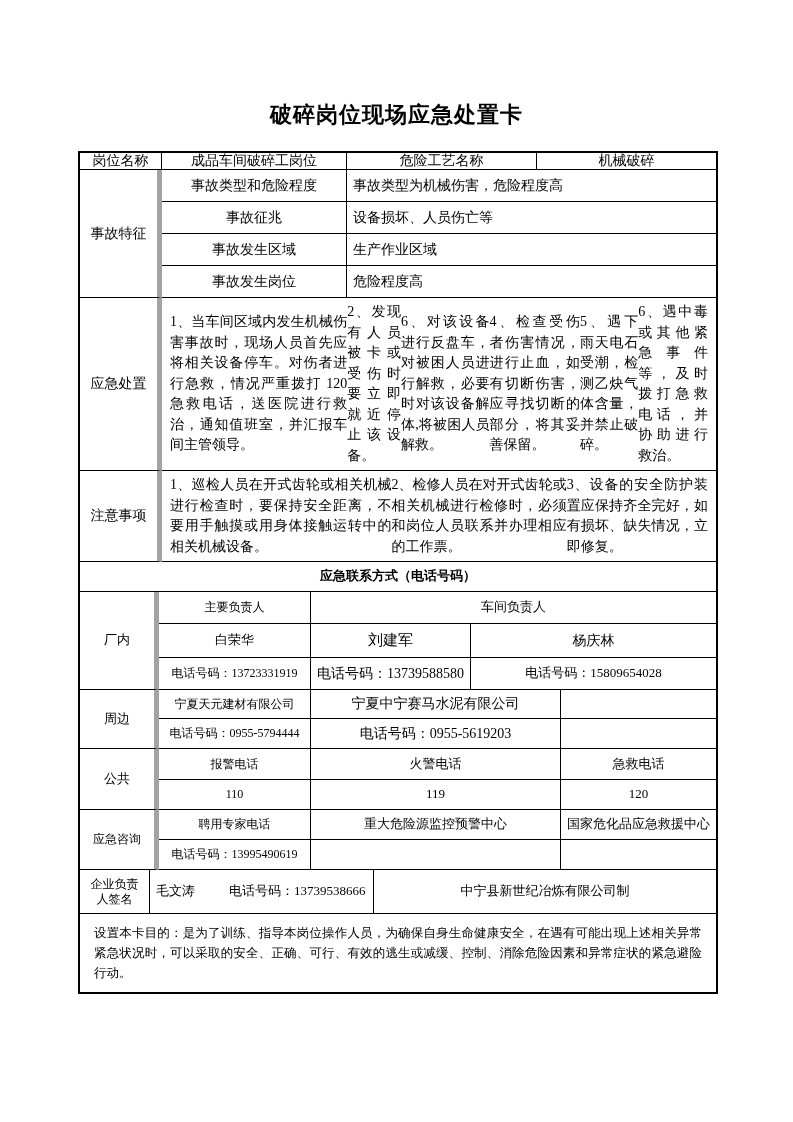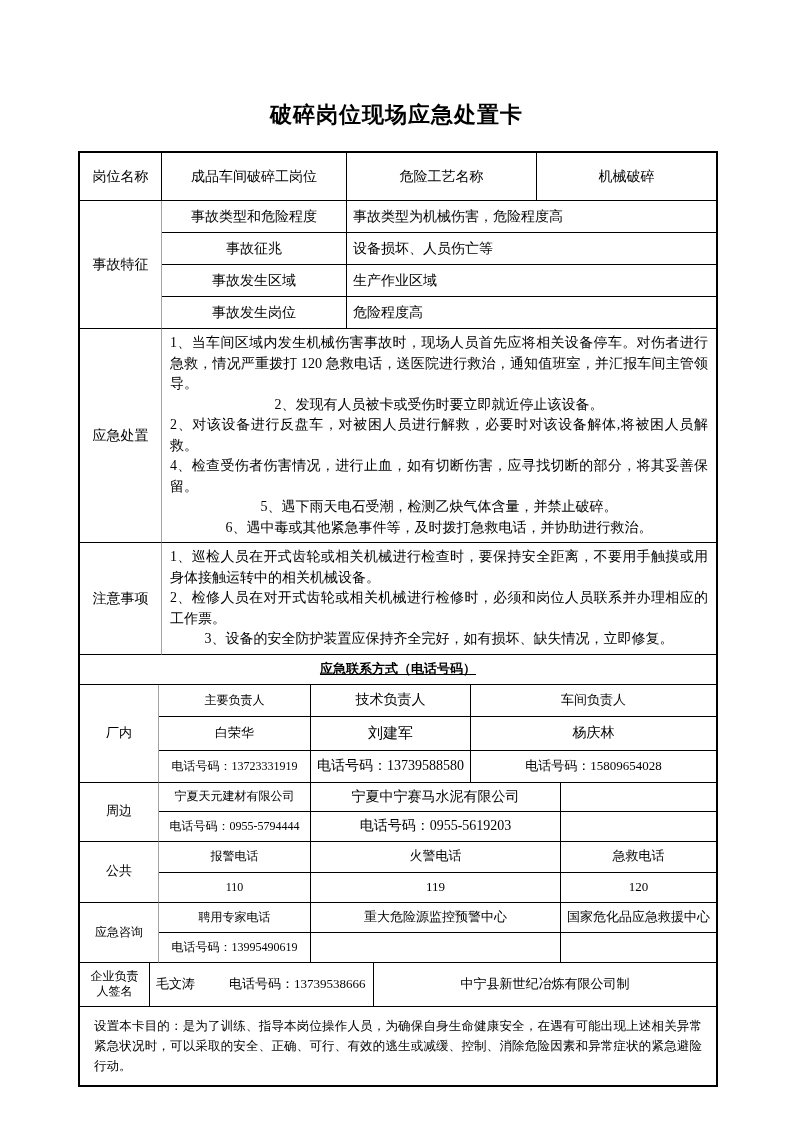--- a/index.html
+++ b/index.html
@@ -23,21 +23,21 @@
     box-sizing:border-box;
     border:2px solid #000;
     font-size:14px;
     line-height:1.25;
   }
   .sec { display:flex; }
   .lab {
     flex-shrink:0;
     display:flex; align-items:center; justify-content:center;
     text-align:center;
-    border-right:1px solid #a3a3a3; border-bottom:1px solid #000;
+    border-right:5px solid #a3a3a3; border-bottom:1px solid #000;
     box-sizing:border-box;
     padding:2px;
   }
   .bd { flex:1; display:flex; flex-direction:column; min-width:0; }
   .r { display:flex; }
   .c {
     display:flex; align-items:center; justify-content:center;
     text-align:center;
     border-right:1px solid #000; border-bottom:1px solid #000;
     box-sizing:border-box;
@@ -50,34 +50,34 @@
   .grow { flex:1; }
   .w82 { width:82px; flex-shrink:0; }
   .w185 { width:185px; flex-shrink:0; }
   .w190 { width:190px; flex-shrink:0; }
   .w63 { width:79px; flex-shrink:0; }
   .w152 { width:152px; flex-shrink:0; }
   .w160 { width:160px; flex-shrink:0; }
   .w250 { width:250px; flex-shrink:0; }
   .w70 { width:70px; flex-shrink:0; }
   .w224 { width:224px; flex-shrink:0; }
-  .h33 { height:48px; } .h32 { height:32px; } .h30 { height:30px; }
+  .h33 { height:17px; } .h32 { height:32px; } .h30 { height:30px; }
   .h31 { height:31px; } .h29 { height:29px; } .h34 { height:34px; }
   .h44 { height:44px; } .h78 { height:78px; }
   .h144 { height:144px; } .h114 { height:114px; }
   .fs12 { font-size:12px; } .fs125 { font-size:12.5px; }
   .fs13 { font-size:13px; } .fs14 { font-size:14px; } .fs15 { font-size:15px; }
-  .bold { font-weight:bold;text-decoration:underline; }
+  .bold { font-weight:bold; }
   .para {
     display:block;
     padding:4px 8px;
     text-align:justify;
   }
   .para .item { line-height:20.5px; }
-  .vcenter { display:flex; flex-direction:column; justify-content:center; }
+  .vcenter { display:flex; flex-direction:row; justify-content:center; }
   .gap30 { margin-left:34px; }
   .remark-text { line-height:20px; text-align:justify; padding:2px 8px; }
 </style>
 </head>
 <body>
 
 <div class="page">
 
   <div class="doc-title">破碎岗位现场应急处置卡</div>
 
@@ -111,21 +111,21 @@
         </div>
       </div>
     </div>
 
     <div class="sec">
       <div class="lab w82">应急处置</div>
       <div class="bd">
         <div class="c grow last h144 para vcenter">
           <div class="item">1、当车间区域内发生机械伤害事故时，现场人员首先应将相关设备停车。对伤者进行急救，情况严重拨打 120 急救电话，送医院进行救治，通知值班室，并汇报车间主管领导。</div>
           <div class="item">2、发现有人员被卡或受伤时要立即就近停止该设备。</div>
-          <div class="item">2、对该设备进行反盘车，对被困人员进行解救，必要时对该设备解体,将被困人员解救。</div>
+          <div class="item">6、对该设备进行反盘车，对被困人员进行解救，必要时对该设备解体,将被困人员解救。</div>
           <div class="item">4、检查受伤者伤害情况，进行止血，如有切断伤害，应寻找切断的部分，将其妥善保留。</div>
           <div class="item">5、遇下雨天电石受潮，检测乙炔气体含量，并禁止破碎。</div>
           <div class="item">6、遇中毒或其他紧急事件等，及时拨打急救电话，并协助进行救治。</div>
         </div>
       </div>
     </div>
 
     <div class="sec">
       <div class="lab w82">注意事项</div>
       <div class="bd">
@@ -139,21 +139,20 @@
 
     <div class="r h30">
       <div class="c grow last bold fs13">应急联系方式（电话号码）</div>
     </div>
 
     <div class="sec">
       <div class="lab w63 fs13">厂内</div>
       <div class="bd">
         <div class="r h32">
           <div class="c w152 fs12">主要负责人</div>
-          <div class="c w160 fs14">技术负责人</div>
           <div class="c grow last fs13">车间负责人</div>
         </div>
         <div class="r h34">
           <div class="c w152 fs13">白荣华</div>
           <div class="c w160 fs15">刘建军</div>
           <div class="c grow last fs14">杨庆林</div>
         </div>
         <div class="r h32">
           <div class="c w152 fs12">电话号码：13723331919</div>
           <div class="c w160 fs14">电话号码：13739588580</div>

